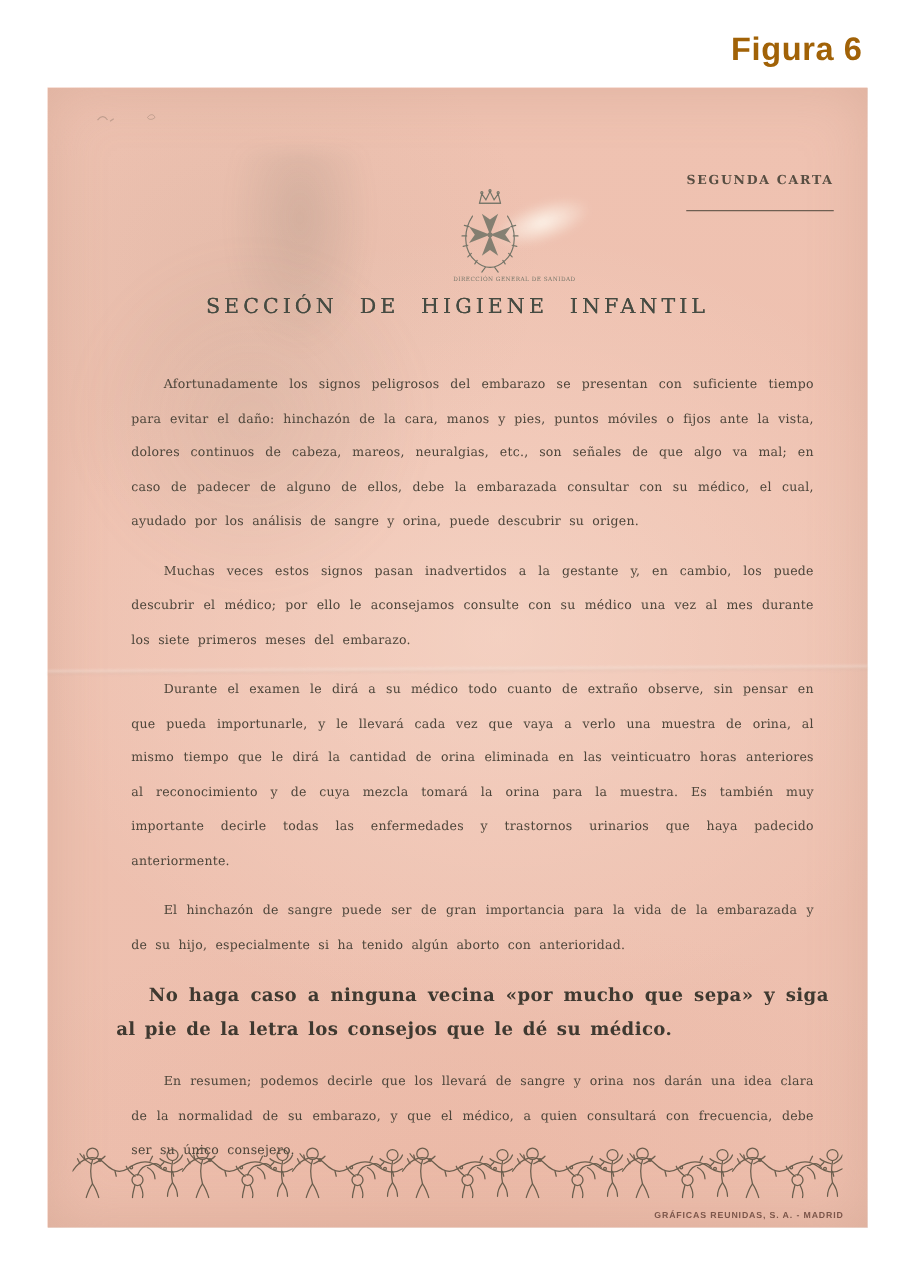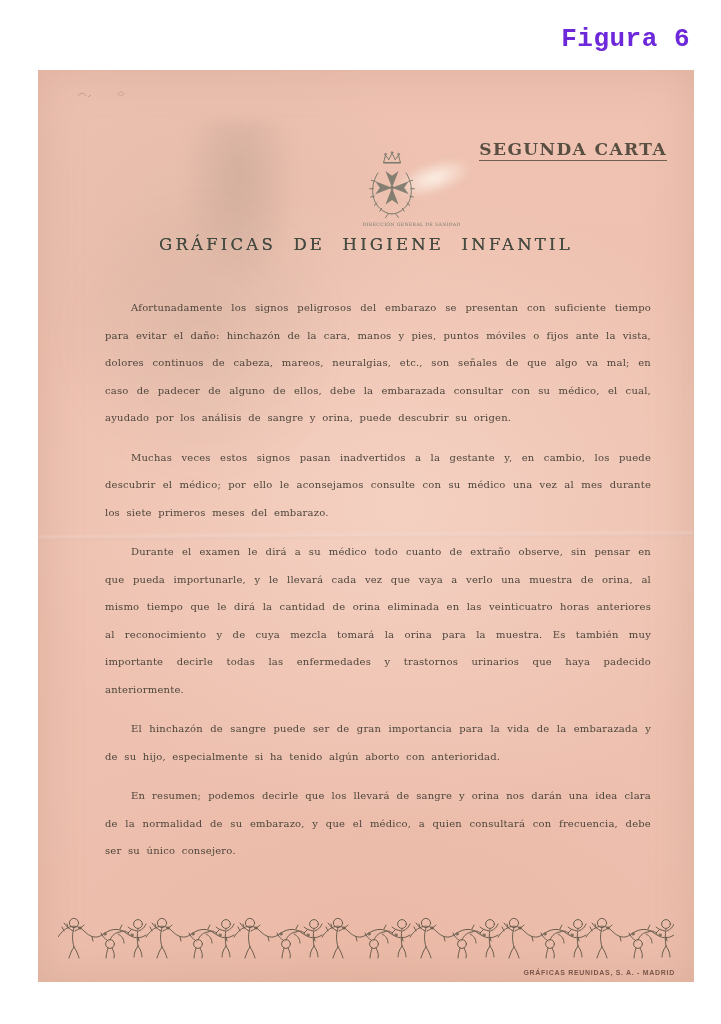--- a/index.html
+++ b/index.html
@@ -7,22 +7,22 @@
     width:721px; height:1024px;
     background:#ffffff;
     position:relative;
     overflow:hidden;
     font-family:"DejaVu Serif", serif;
   }
 
   
   .figure-label {
     position:absolute; top:24px; right:31px;
-    font-family:Liberation Mono, monospace;
-    font-weight:bold; font-size:26px; color:#6d28d9;
+    font-family:Liberation Sans, sans-serif;
+    font-weight:bold; font-size:26px; color:#a16207;
     letter-spacing:0.5px;
   }
 
   
   .paper {
     position:absolute; left:38px; top:70px;
     width:656px; height:912px;
     background:
       radial-gradient(ellipse 340px 300px at 24% 16%, rgba(150,140,120,0.10), rgba(150,140,120,0) 70%),
       radial-gradient(ellipse 520px 430px at 55% 48%, rgba(255,238,226,0.35), rgba(255,238,226,0) 75%),
@@ -51,24 +51,24 @@
   .crease {
     position:absolute; left:0; right:0; top:464px; height:4px;
     background:linear-gradient(rgba(255,255,255,0.32), rgba(160,118,98,0.13));
     transform:rotate(-0.35deg); filter:blur(1px);
   }
   .pencil-marks { position:absolute; left:36px; top:16px; opacity:0.55; }
 
   
   .corner-label {
     position:absolute; top:69px; right:27px;
-    font-size:17px; font-weight:bold; letter-spacing:1.4px;
+    font-size:10px; font-weight:bold; letter-spacing:1.4px;
     color:#584e42;
     border-bottom:1.5px solid rgba(88,78,66,0.85);
-    padding-bottom:1px;
+    padding-bottom:18px;
   }
   .emblem {
     position:absolute; left:322px; top:80px; width:64px;
     text-align:center; color:#5f665a;
   }
   .emblem svg { display:block; margin:0 auto; opacity:0.88; }
   .emblem-caption {
     margin-top:1px; font-size:5px; letter-spacing:0.4px;
     color:#646a5e; opacity:0.85; white-space:nowrap;
     transform:scale(0.92); transform-origin:center top;
@@ -153,27 +153,28 @@
         <path d="M30 40 L23 22 L30 27 L37 22 Z"></path>
         <path d="M30 40 L23 58 L30 53 L37 58 Z"></path>
         <path d="M30 40 L12 33 L17 40 L12 47 Z"></path>
         <path d="M30 40 L48 33 L43 40 L48 47 Z"></path>
         <circle cx="30" cy="40" r="2.2"></circle>
       </g>
     </svg>
     <div class="emblem-caption">DIRECCIÓN GENERAL DE SANIDAD</div>
   </div>
 
-  <h1 class="title">GRÁFICAS DE HIGIENE INFANTIL</h1>
+  <h1 class="title">SECCIÓN DE HIGIENE INFANTIL</h1>
 
   <div class="content">
     <p>Afortunadamente los signos peligrosos del embarazo se presentan con suficiente tiempo para evitar el daño: hinchazón de la cara, manos y pies, puntos móviles o fijos ante la vista, dolores continuos de cabeza, mareos, neuralgias, etc., son señales de que algo va mal; en caso de padecer de alguno de ellos, debe la embarazada consultar con su médico, el cual, ayudado por los análisis de sangre y orina, puede descubrir su origen.</p>
     <p>Muchas veces estos signos pasan inadvertidos a la gestante y, en cambio, los puede descubrir el médico; por ello le aconsejamos consulte con su médico una vez al mes durante los siete primeros meses del embarazo.</p>
     <p>Durante el examen le dirá a su médico todo cuanto de extraño observe, sin pensar en que pueda importunarle, y le llevará cada vez que vaya a verlo una muestra de orina, al mismo tiempo que le dirá la cantidad de orina eliminada en las veinticuatro horas anteriores al reconocimiento y de cuya mezcla tomará la orina para la muestra. Es también muy importante decirle todas las enfermedades y trastornos urinarios que haya padecido anteriormente.</p>
     <p>El hinchazón de sangre puede ser de gran importancia para la vida de la embarazada y de su hijo, especialmente si ha tenido algún aborto con anterioridad.</p>
+    <p class="emphasis">No haga caso a ninguna vecina «por mucho que sepa» y siga al pie de la letra los consejos que le dé su médico.</p>
     <p>En resumen; podemos decirle que los llevará de sangre y orina nos darán una idea clara de la normalidad de su embarazo, y que el médico, a quien consultará con frecuencia, debe ser su único consejero.</p>
   </div>
 
   <div class="frieze">
     <svg width="616" height="52" viewBox="0 0 616 52">
       <defs>
         <g id="cm" stroke="#4f4a3a" stroke-width="1" fill="none" stroke-linecap="round">
 
           <path d="M0 27 C8 15 18 13 26 21 C32 27 38 29 44 25 C52 19 60 17 68 23 C76 29 82 29 88 25"></path>
           <path d="M6 21 l-2 -4 M10 18 l-1 -4 M34 27 l1 4 M62 19 l2 -4 M70 23 l3 -3 M80 27 l1 4"></path>

